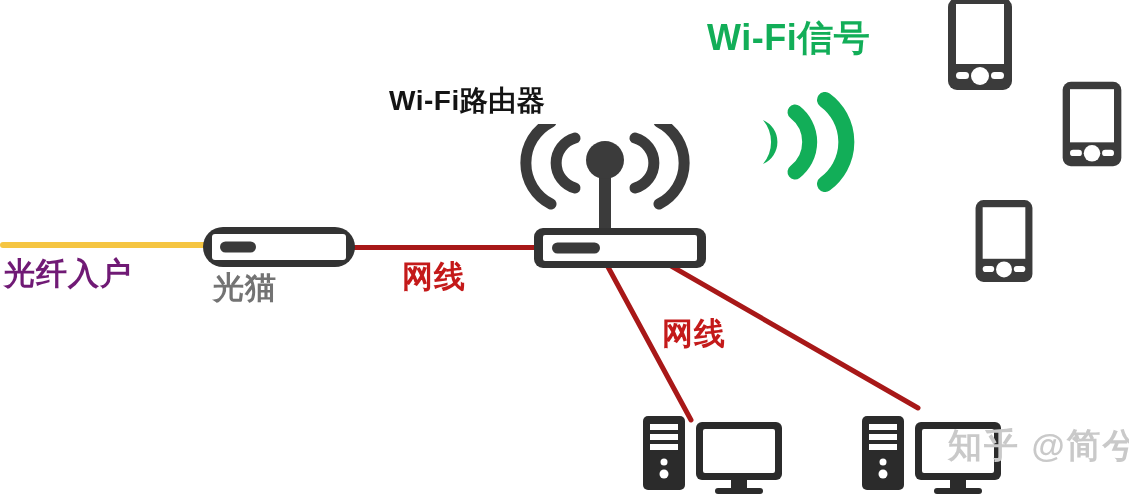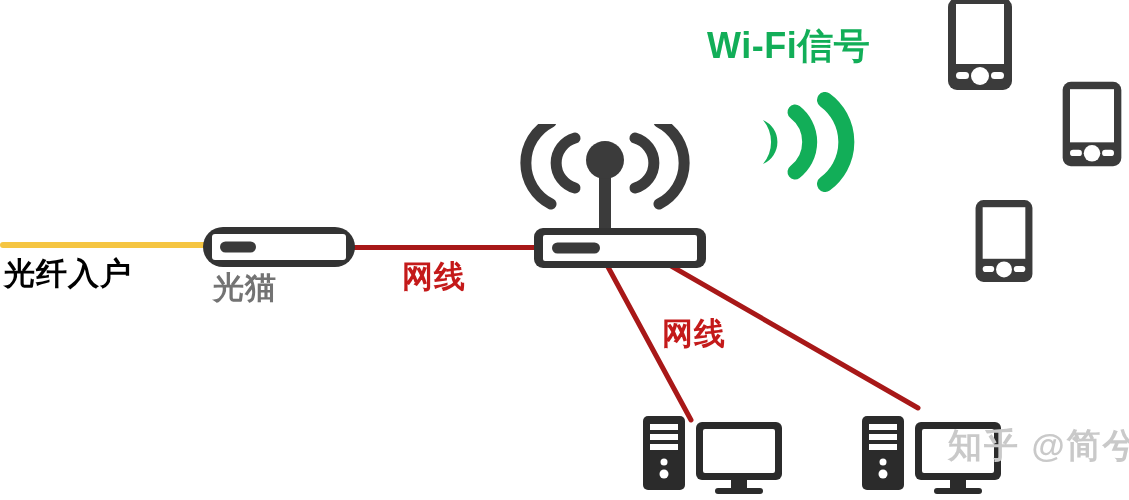--- a/index.html
+++ b/index.html
@@ -20,21 +20,21 @@
   
   .label {
     position: absolute;
     font-weight: bold;
     white-space: nowrap;
     line-height: 1;
   }
   #fiber-label {
     left: 4px; top: 258px;
     font-size: 31px;
-    color: #000000;
+    color: #701a75;
     letter-spacing: 1px;
   }
   #modem-label {
     left: 213px; top: 272px;
     font-size: 31px;
     color: #737373;
     letter-spacing: 1px;
   }
   #eth-label-1 {
     left: 402px; top: 261px;
@@ -52,21 +52,20 @@
     left: 389px; top: 87px;
     font-size: 28px;
     color: #141414;
     letter-spacing: 0.5px;
   }
   #wifi-title {
     left: 707px; top: 20px;
     font-size: 36px;
     color: #12AE58;
     letter-spacing: 0.5px;
-    margin-top: 8px;
   }
 
   
   #fiber-line {
     left: 0px; top: 242px;
     width: 212px; height: 6px;
     background: #F5C542;
     border-radius: 3px;
   }
   #eth-line-1 {
@@ -248,18 +247,19 @@
   </svg>
 
   <div class="label" id="fiber-label">光纤入户</div>
 
   <div class="label" id="modem-label">光猫</div>
 
   <div class="label" id="eth-label-1">网线</div>
 
   <div class="label" id="eth-label-2">网线</div>
 
+  <div class="label" id="router-label">Wi-Fi路由器</div>
 
   <div class="label" id="wifi-title">Wi-Fi信号</div>
 
   <div id="watermark">知乎 @简兮</div>
 
 </div>
 
 </body></html>

